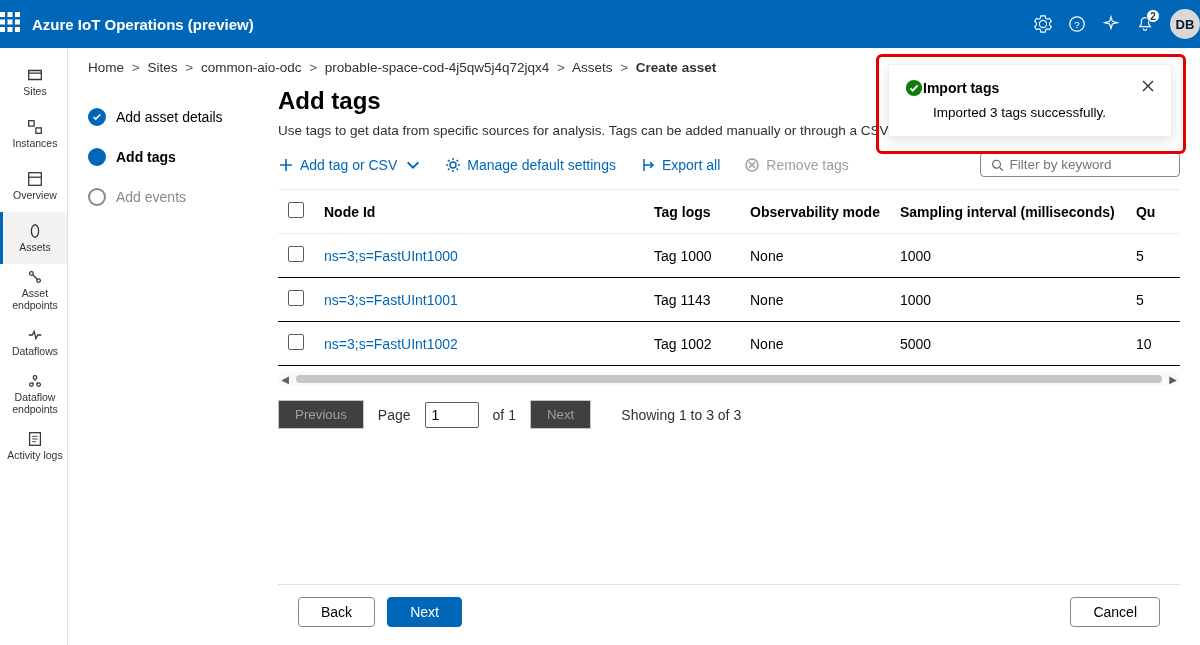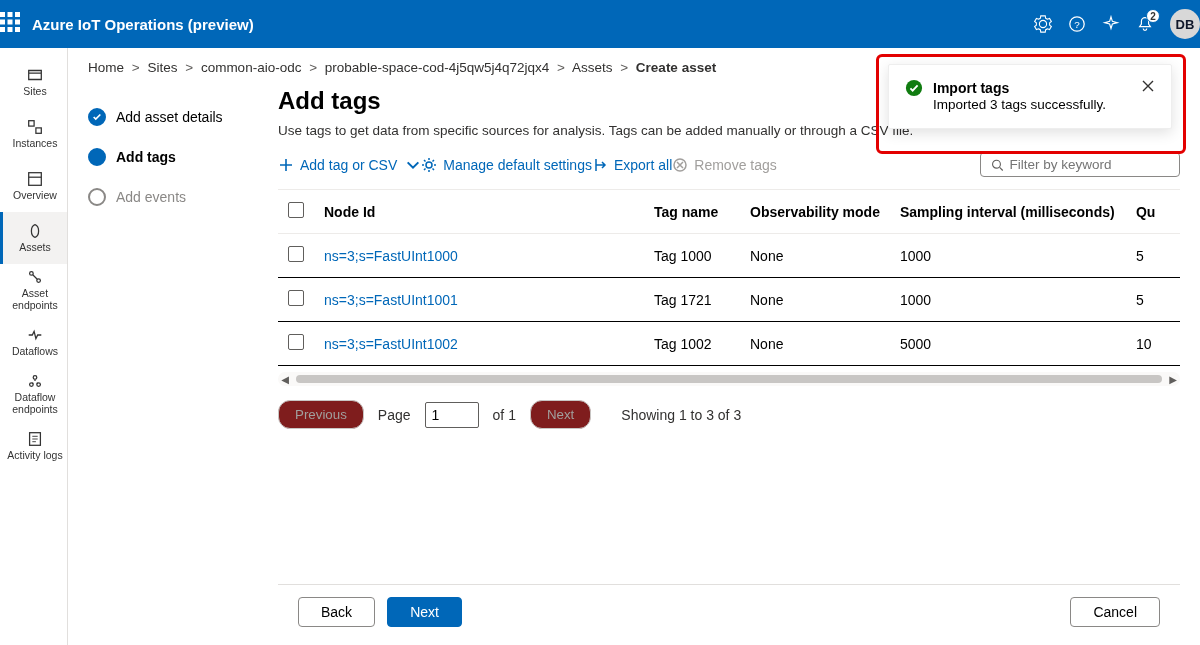--- a/index.html
+++ b/index.html
@@ -76,21 +76,21 @@
 .step.current .dot { background: #0067b8; }
 .step.current .dot::after { content:""; width:6px; height:6px; background:#fff; border-radius:50%; display:none; }
 .step.current { font-weight: 600; }
 .step.pending .dot { border-color: #8a8886; }
 .step.pending { color: #8a8886; }
 
 .page { flex: 1; padding: 0 20px 0 30px; display:flex; flex-direction:column; overflow:hidden; }
 .page h1 { font-size: 24px; font-weight: 700; margin-bottom: 8px; }
 .page .desc { font-size: 13.5px; color: #323130; margin-bottom: 14px; }
 
-.cmdbar { display: flex; align-items: center; margin-bottom: 12px; }
+.cmdbar { display: flex; align-items: center; gap: 24px; margin-bottom: 12px; }
 .cmd { display: flex; align-items: center; gap: 6px; font-size: 14px; cursor: pointer; color: #323130; }
 .cmd.primary { color: #0067b8; }
 .cmd.disabled { color: #a19f9d; cursor: default; }
 .cmd svg { width: 16px; height: 16px; }
 .cmd.primary svg { fill: #0067b8; }
 .cmd.disabled svg { fill: #a19f9d; }
 .chev { margin-left:2px; }
 
 .filter-box {
   margin-left: auto;
@@ -107,41 +107,41 @@
 th { font-weight: 600; border-bottom: 1px solid #edebe9; }
 tbody tr { border-bottom: 1px solid #000000; }
 td.link { color: #0067b8; }
 .chk { width: 16px; height: 16px; border: 1px solid #605e5c; border-radius: 2px; display:inline-block; }
 
 .hscroll { height: 14px; background: #faf9f8; border-radius: 7px; margin: 6px 0 14px 0; display:flex; align-items:center; }
 .hscroll .arrow { width:14px; text-align:center; color:#605e5c; font-size:10px; }
 .hscroll .thumb { flex:1; margin:0 4px; height:8px; background:#c8c6c4; border-radius:4px; width:70%; }
 
 .pager { display:flex; align-items:center; gap:14px; font-size: 14px; color:#323130; }
-.pgbtn { border:1px solid #c8c6c4; background:#7f1d1d; color:#a19f9d; padding:6px 16px; border-radius:12px; }
+.pgbtn { border:1px solid #c8c6c4; background:#404040; color:#a19f9d; padding:6px 16px; border-radius:0; }
 .pager input { width: 54px; padding:4px 6px; border:1px solid #605e5c; border-radius:2px; font-size:14px; }
 
 
 .footer {
   border-top: 1px solid #e1dfdd; padding: 12px 20px 18px 20px;
   display:flex; align-items:center; gap:12px; background:#fff;
 }
 .btn { padding: 6px 22px; font-size:14px; border-radius:4px; cursor:pointer; }
 .btn.secondary { background:#fff; border:1px solid #8a8886; }
 .btn.primary { background:#0067b8; color:#fff; border:1px solid #0067b8; }
 .footer .spacer { flex:1; }
 
 
 .toast {
   position: absolute; top: 64px; right: 28px;
   width: 284px; background:#fff; border:1px solid #eee;
   box-shadow: 0 4px 14px rgba(0,0,0,.12); border-radius:2px;
   padding: 14px 16px 16px 16px;
 }
-.toast-row1 { display:flex; align-items:center; gap:10px; margin-bottom:0; }
+.toast-row1 { display:flex; align-items:center; margin-bottom:8px; }
 .toast-row1 svg { width:18px; height:18px; }
 .toast-title { font-weight:600; font-size:14px; flex:1; }
 .toast-close { cursor:pointer; }
 .toast-close svg { width:14px; height:14px; fill:#323130; }
 .toast-body { font-size:13.5px; margin-left:28px; }
 .toast-callout {
   position: absolute; top: 54px; right: 14px;
   width: 310px; height: 100px;
   border: 3px solid #e30000; border-radius: 6px;
   pointer-events: none;
@@ -338,39 +338,39 @@
             <input placeholder="Filter by keyword" style="">
           </div>
         </div>
 
         <div class="tablewrap">
         <table>
           <thead>
             <tr>
               <th style="width:36px"><span class="chk"></span></th>
               <th style="width:330px">Node Id</th>
-              <th style="width:96px">Tag name</th>
+              <th style="width:96px">Tag logs</th>
               <th style="width:148px">Observability mode</th>
               <th style="width:236px">Sampling interval (milliseconds)</th>
               <th>Qu</th>
             </tr>
           </thead>
           <tbody>
             <tr>
               <td><span class="chk"></span></td>
               <td class="link">ns=3;s=FastUInt1000</td>
               <td>Tag 1000</td>
               <td>None</td>
               <td>1000</td>
               <td>5</td>
             </tr>
             <tr>
               <td><span class="chk"></span></td>
               <td class="link">ns=3;s=FastUInt1001</td>
-              <td>Tag 1721</td>
+              <td>Tag 1143</td>
               <td>None</td>
               <td>1000</td>
               <td>5</td>
             </tr>
             <tr>
               <td><span class="chk"></span></td>
               <td class="link">ns=3;s=FastUInt1002</td>
               <td>Tag 1002</td>
               <td>None</td>
               <td>5000</td>

